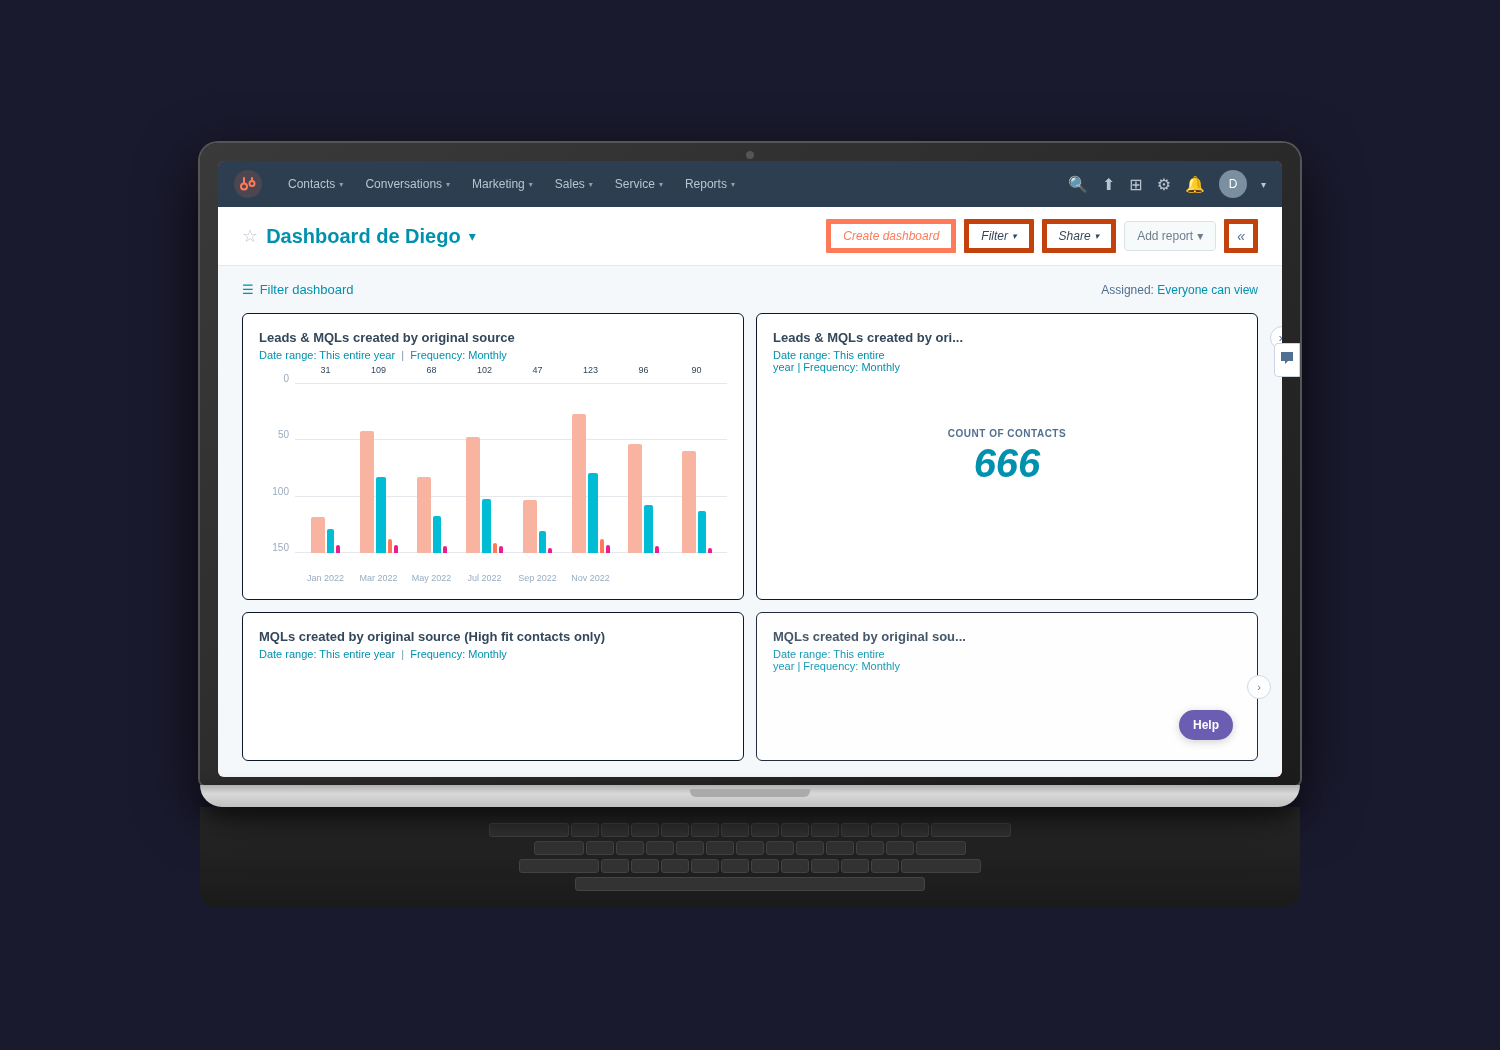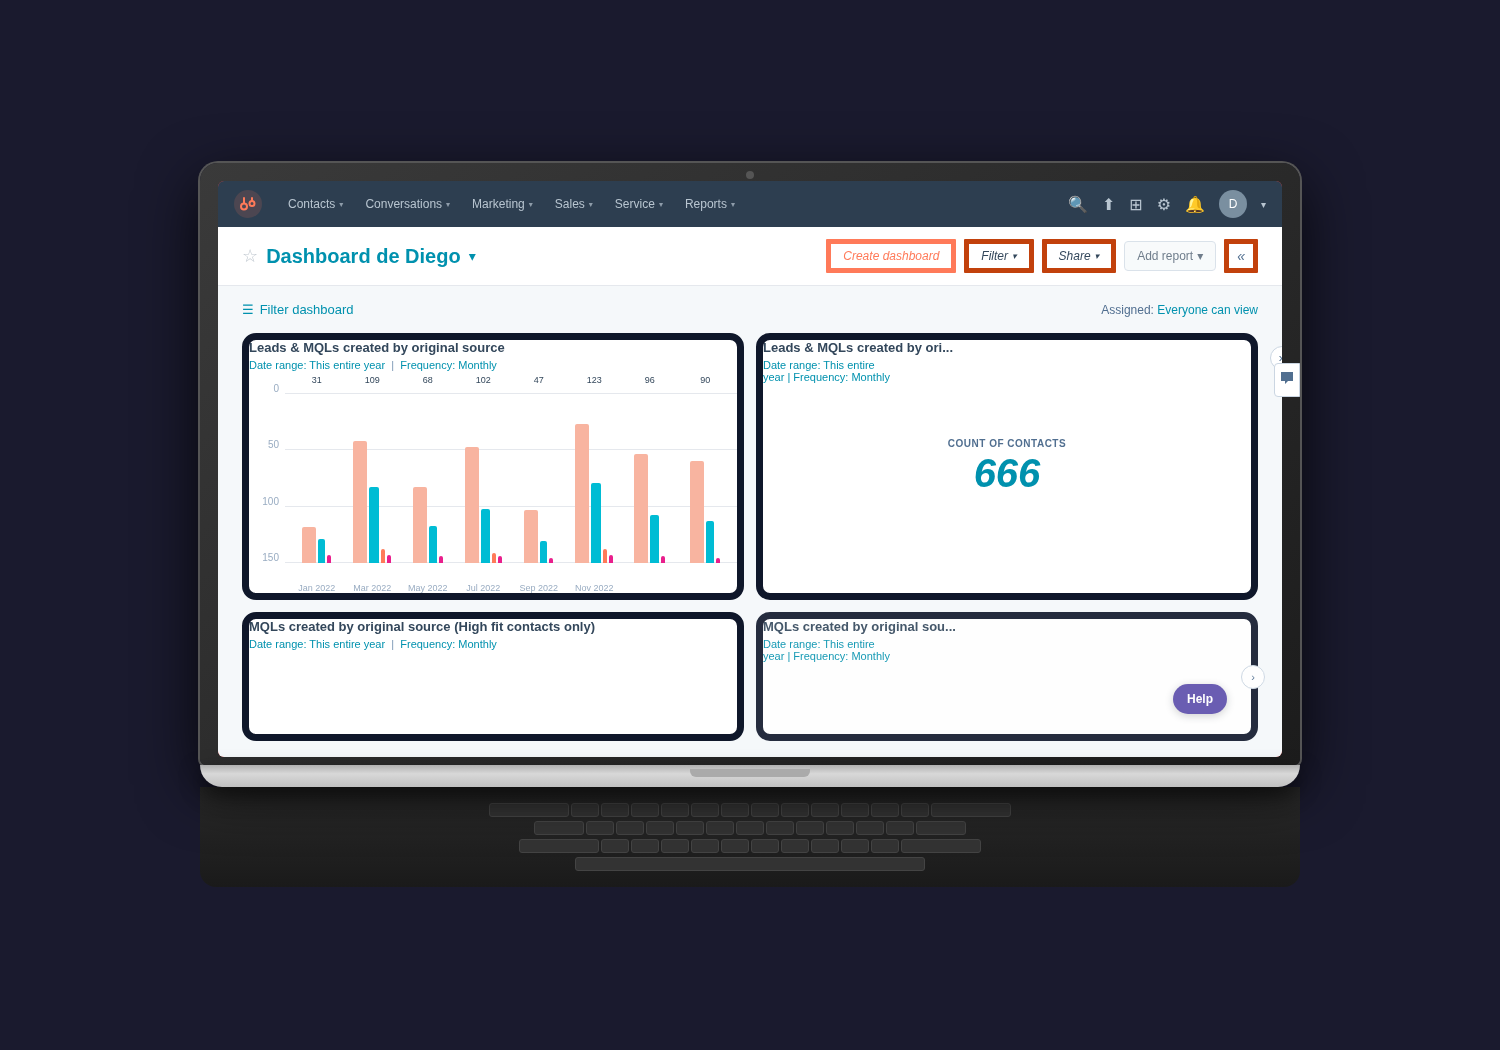--- a/index.html
+++ b/index.html
@@ -295,22 +295,23 @@
 
     
     .cards-grid {
       display: grid;
       grid-template-columns: 1fr 1fr;
       gap: 12px;
     }
 
     .card {
       background: #fff;
-      border: 7px solid #0f172a;
-      border-radius: 14px;
+      border: 1px solid #0f172a;
+      border-radius: 6px;
+      padding: 16px;
       position: relative;
     }
 
     .card-title {
       font-size: 13px;
       font-weight: 600;
       color: #33475b;
       margin-bottom: 4px;
     }
 

